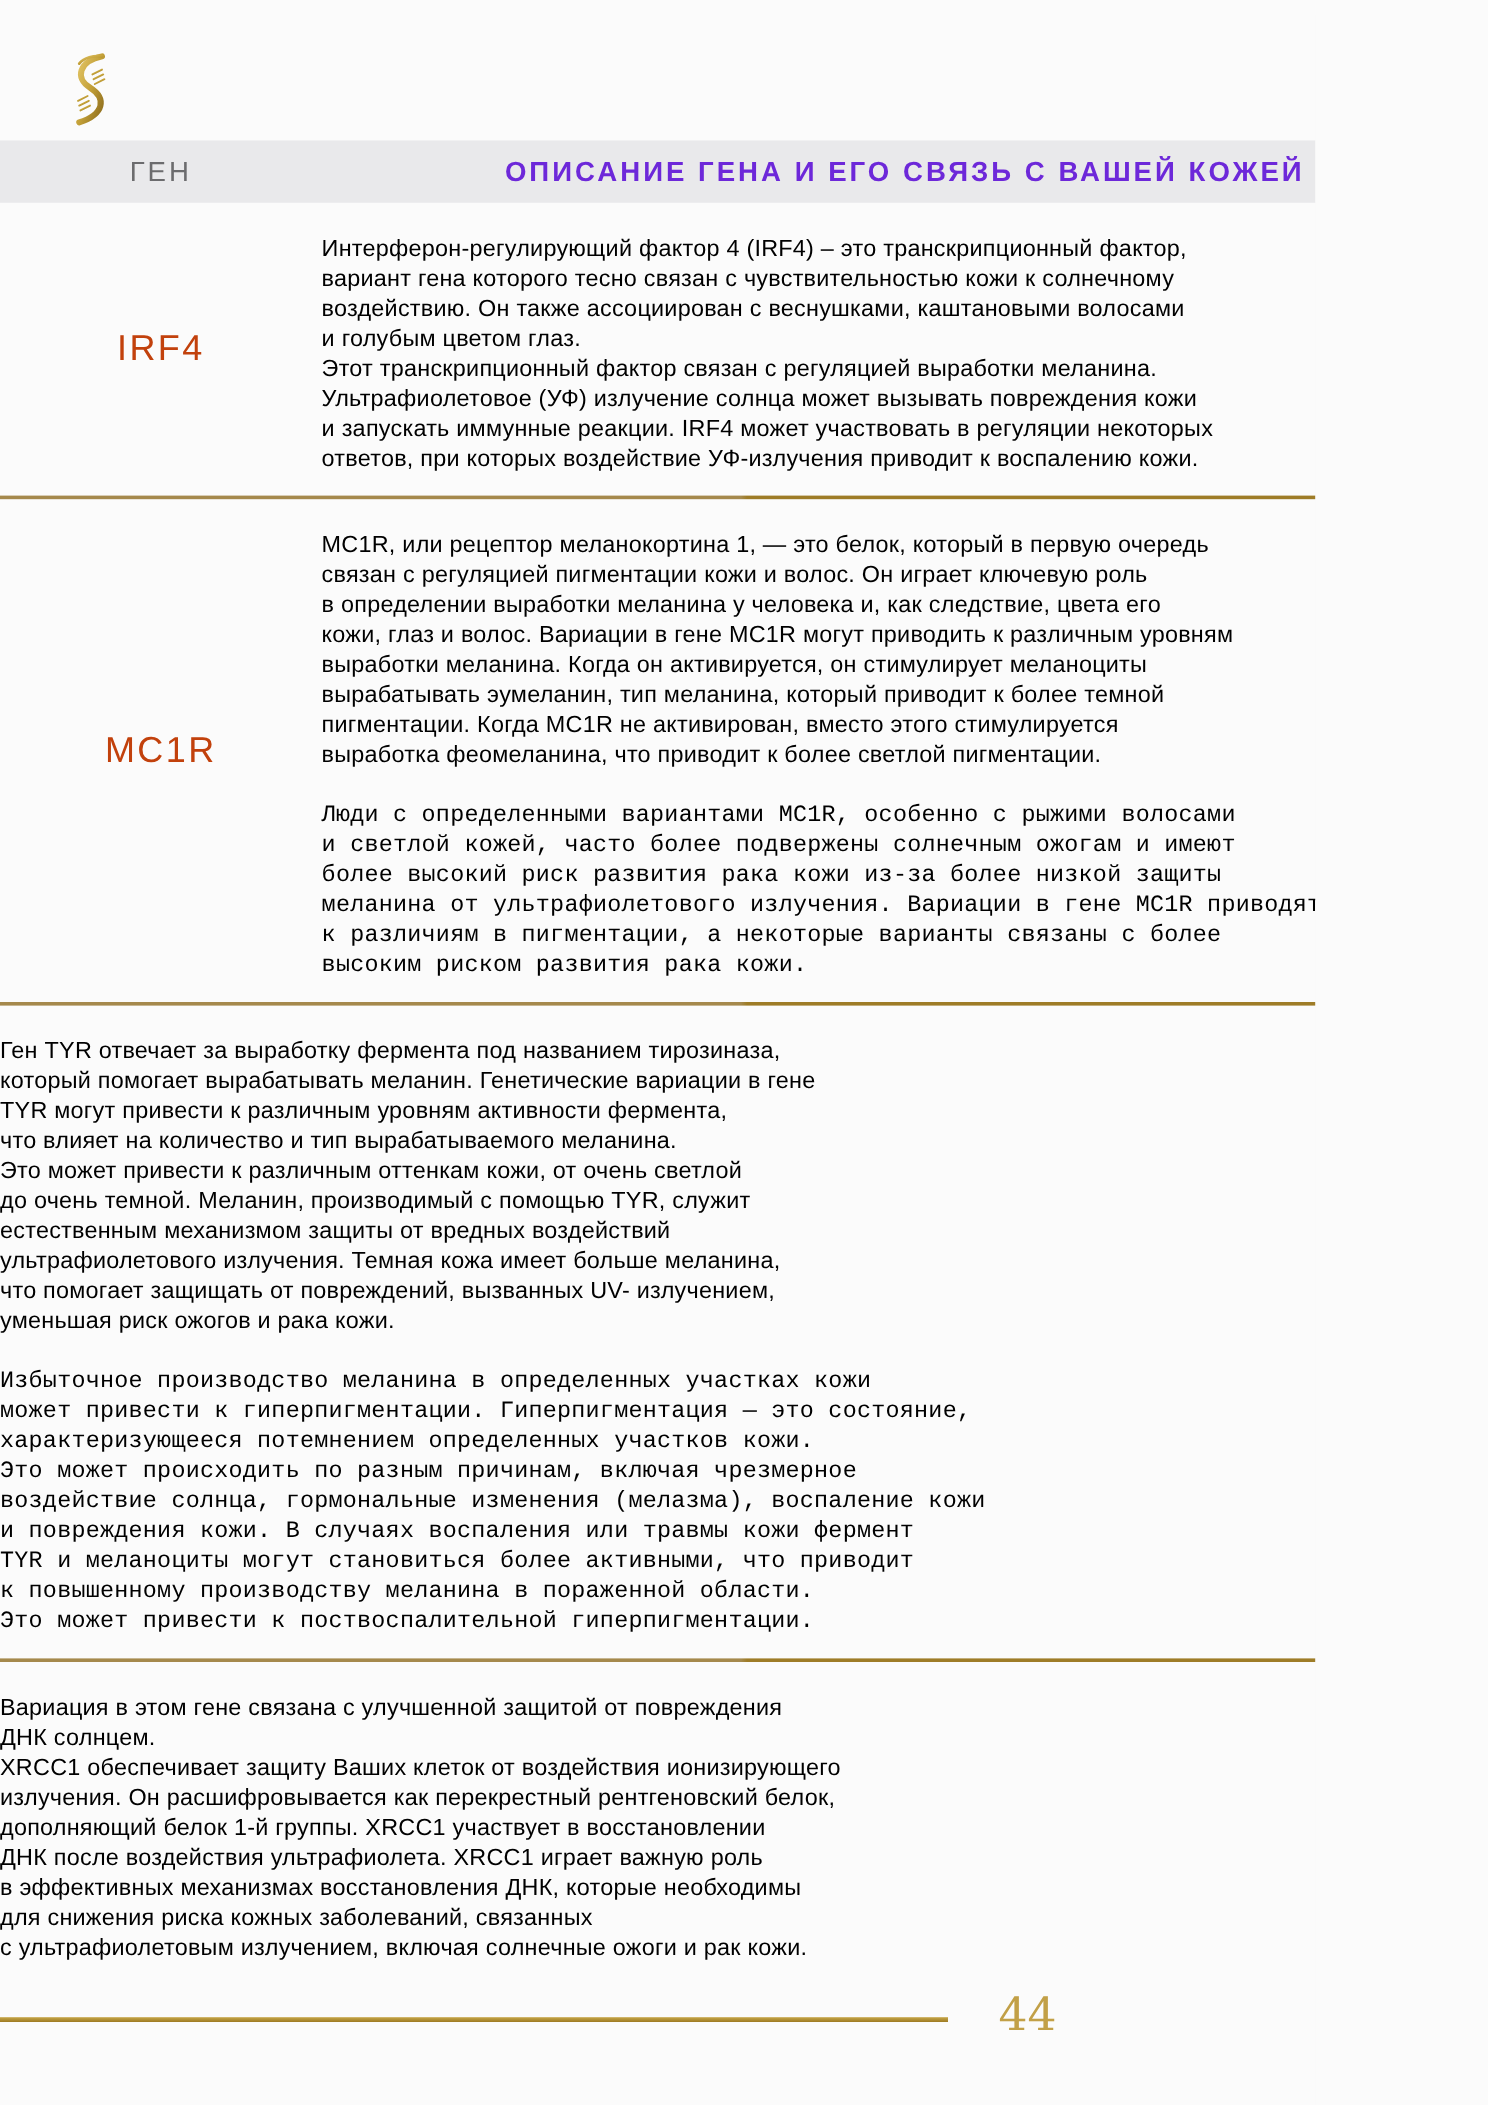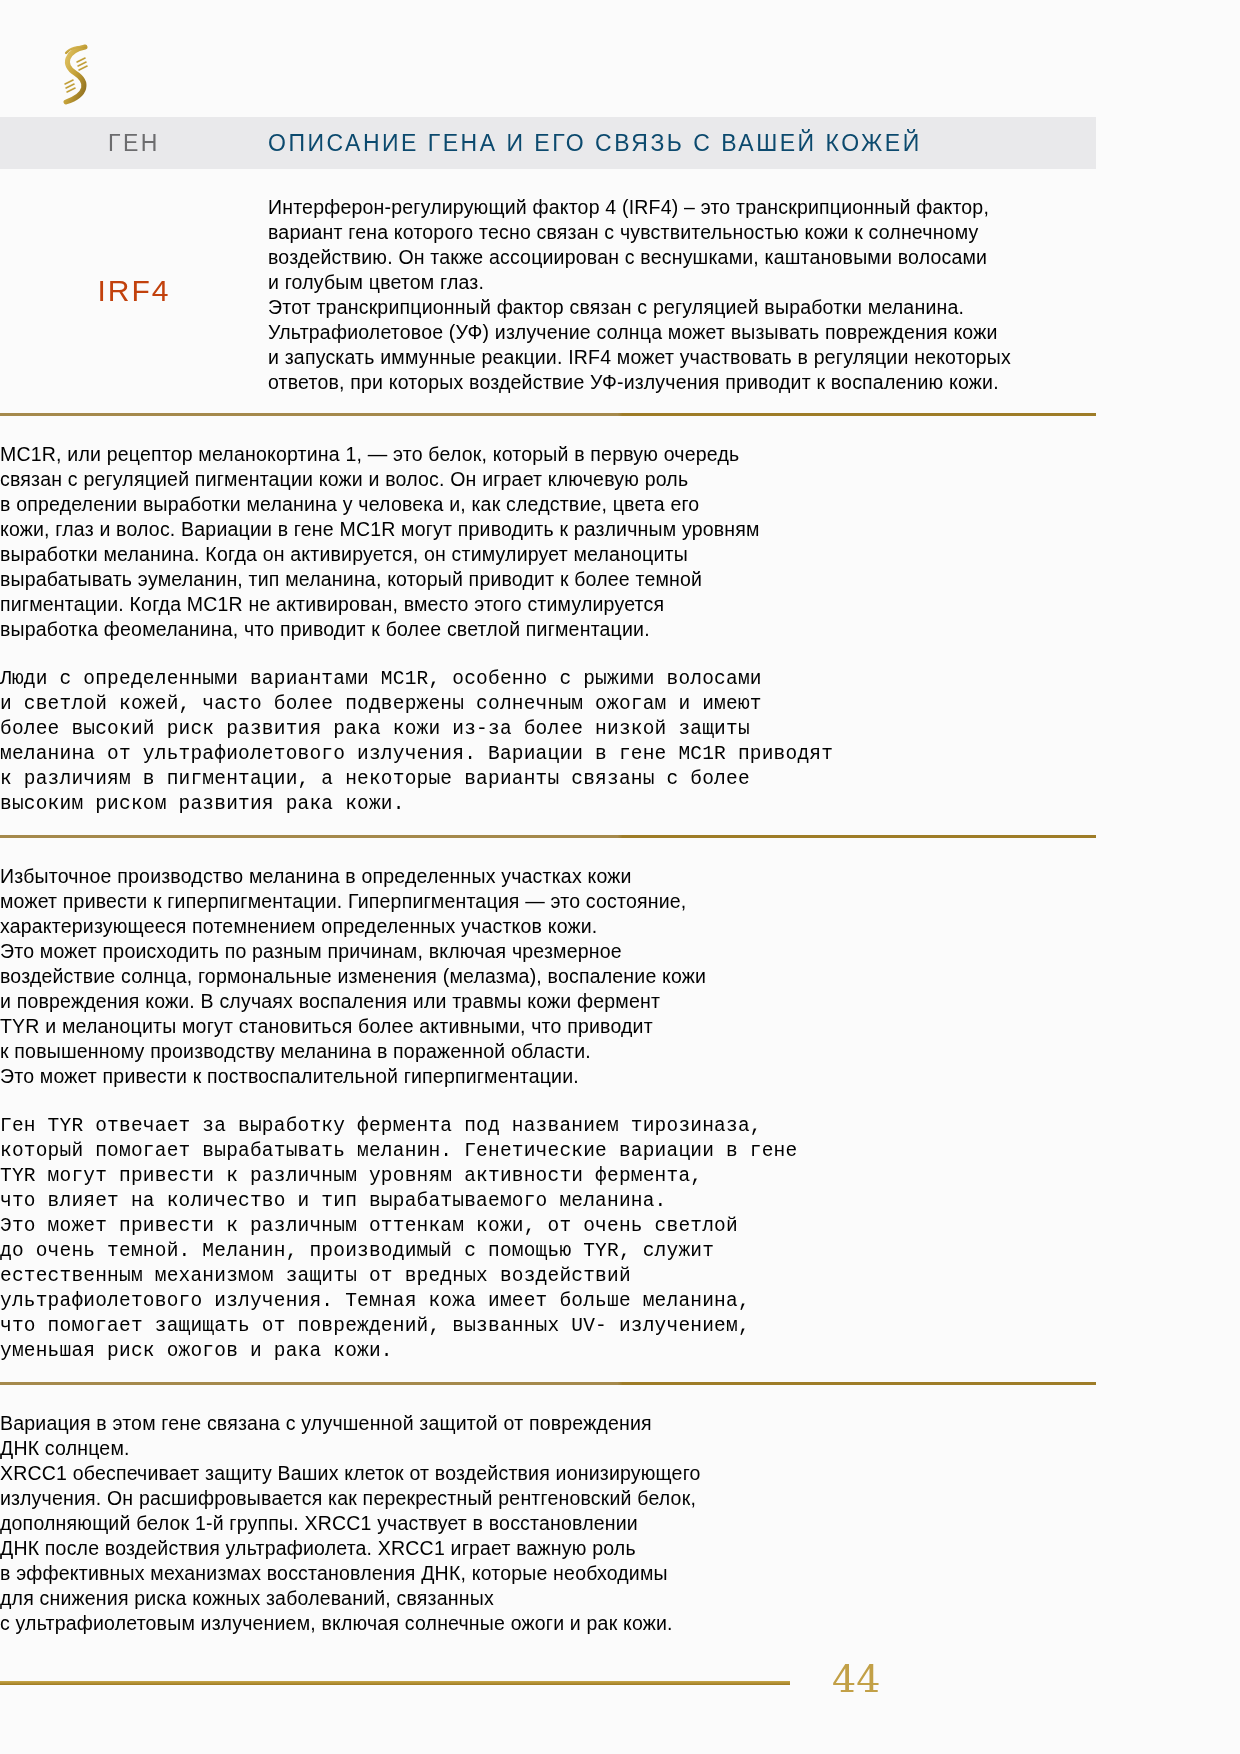--- a/index.html
+++ b/index.html
@@ -36,25 +36,25 @@
   .table-header .col-gene {
     width: 268px;
     text-align: center;
     font-size: 23px;
     letter-spacing: 2.5px;
     color: #6c6c6e;
     font-weight: 300;
   }
   .table-header .col-desc {
     flex: 1;
-    text-align: left;
+    text-align: center;
     font-size: 23px;
     letter-spacing: 2.5px;
-    color: #0c4a6e;
-    font-weight: 400;
+    color: #6d28d9;
+    font-weight: 700;
   }
   .rows {
     position: absolute;
     top: 157px;
     left: 0;
     width: 1240px;
   }
   .gene-row {
     display: flex;
     align-items: stretch;
@@ -154,20 +154,21 @@
 и голубым цветом глаз.
 Этот транскрипционный фактор связан с регуляцией выработки меланина.
 Ультрафиолетовое (УФ) излучение солнца может вызывать повреждения кожи
 и запускать иммунные реакции. IRF4 может участвовать в регуляции некоторых
 ответов, при которых воздействие УФ-излучения приводит к воспалению кожи.</p>
       </div>
     </div>
     <div class="row-divider"></div>
 
     <div class="gene-row">
+      <div class="gene-cell">MC1R</div>
       <div class="desc-cell">
         <p>MC1R, или рецептор меланокортина 1, — это белок, который в первую очередь
 связан с регуляцией пигментации кожи и волос. Он играет ключевую роль
 в определении выработки меланина у человека и, как следствие, цвета его
 кожи, глаз и волос. Вариации в гене MC1R могут приводить к различным уровням
 выработки меланина. Когда он активируется, он стимулирует меланоциты
 вырабатывать эумеланин, тип меланина, который приводит к более темной
 пигментации. Когда MC1R не активирован, вместо этого стимулируется
 выработка феомеланина, что приводит к более светлой пигментации.</p>
         <p>Люди с определенными вариантами MC1R, особенно с рыжими волосами
@@ -175,39 +176,39 @@
 более высокий риск развития рака кожи из-за более низкой защиты
 меланина от ультрафиолетового излучения. Вариации в гене MC1R приводят
 к различиям в пигментации, а некоторые варианты связаны с более
 высоким риском развития рака кожи.</p>
       </div>
     </div>
     <div class="row-divider"></div>
 
     <div class="gene-row">
       <div class="desc-cell">
-        <p>Избыточное производство меланина в определенных участках кожи
-может привести к гиперпигментации. Гиперпигментация — это состояние,
-характеризующееся потемнением определенных участков кожи.
-Это может происходить по разным причинам, включая чрезмерное
-воздействие солнца, гормональные изменения (мелазма), воспаление кожи
-и повреждения кожи. В случаях воспаления или травмы кожи фермент
-TYR и меланоциты могут становиться более активными, что приводит
-к повышенному производству меланина в пораженной области.
-Это может привести к поствоспалительной гиперпигментации.</p>
         <p>Ген TYR отвечает за выработку фермента под названием тирозиназа,
 который помогает вырабатывать меланин. Генетические вариации в гене
 TYR могут привести к различным уровням активности фермента,
 что влияет на количество и тип вырабатываемого меланина.
 Это может привести к различным оттенкам кожи, от очень светлой
 до очень темной. Меланин, производимый с помощью TYR, служит
 естественным механизмом защиты от вредных воздействий
 ультрафиолетового излучения. Темная кожа имеет больше меланина,
 что помогает защищать от повреждений, вызванных UV- излучением,
 уменьшая риск ожогов и рака кожи.</p>
+        <p>Избыточное производство меланина в определенных участках кожи
+может привести к гиперпигментации. Гиперпигментация — это состояние,
+характеризующееся потемнением определенных участков кожи.
+Это может происходить по разным причинам, включая чрезмерное
+воздействие солнца, гормональные изменения (мелазма), воспаление кожи
+и повреждения кожи. В случаях воспаления или травмы кожи фермент
+TYR и меланоциты могут становиться более активными, что приводит
+к повышенному производству меланина в пораженной области.
+Это может привести к поствоспалительной гиперпигментации.</p>
       </div>
     </div>
     <div class="row-divider"></div>
 
     <div class="gene-row">
       <div class="desc-cell">
         <p>Вариация в этом гене связана с улучшенной защитой от повреждения
 ДНК солнцем.
 XRCC1 обеспечивает защиту Ваших клеток от воздействия ионизирующего
 излучения. Он расшифровывается как перекрестный рентгеновский белок,

